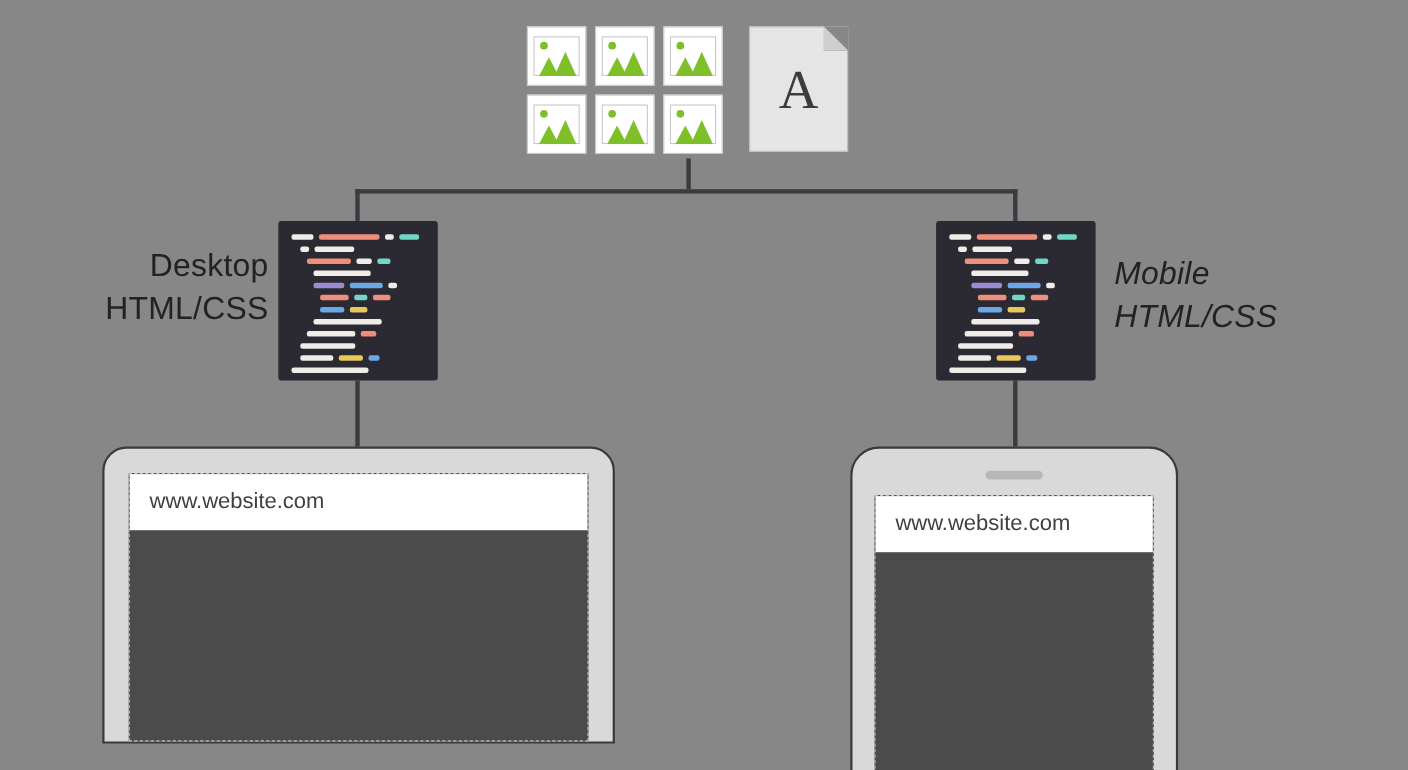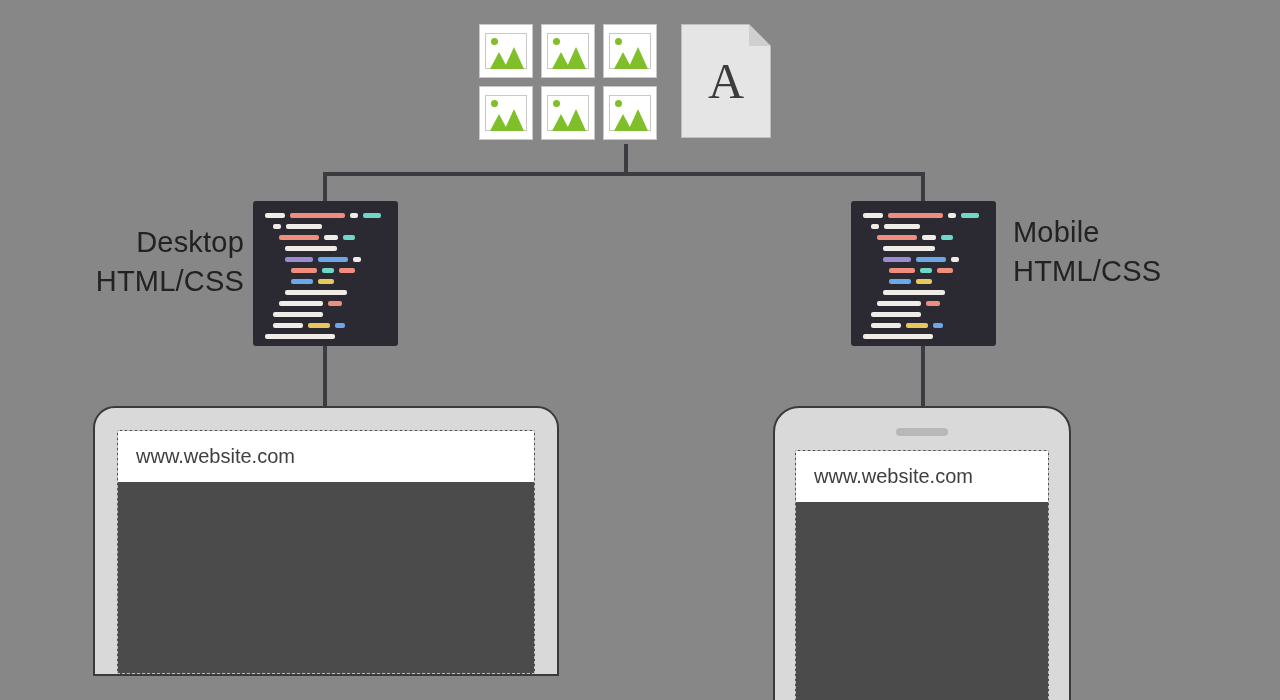--- a/index.html
+++ b/index.html
@@ -96,21 +96,21 @@
     display:flex;gap:5px;
   }
   .code .ln span{display:block;height:100%;border-radius:2px}
 
   
   .label{
     position:absolute;color:#222;font-size:29px;font-weight:300;
     line-height:1.35;letter-spacing:.2px;
   }
   .label.left {left:79px;  top:223px;text-align:right;width:165px}
-  .label.right{left:1013px;top:213px;}
+  .label.right{left:1013px;top:230px;font-style:italic;}
 
   
   .laptop{
     position:absolute;left:75px;top:406px;width:502px;
   }
   .lap-body{
     margin:0 18px;
     background:#d9d9d9;border:2px solid #3a3a3a;border-radius:22px 22px 0 0;
     padding:22px 22px 0 22px;height:270px;box-sizing:border-box;
   }

